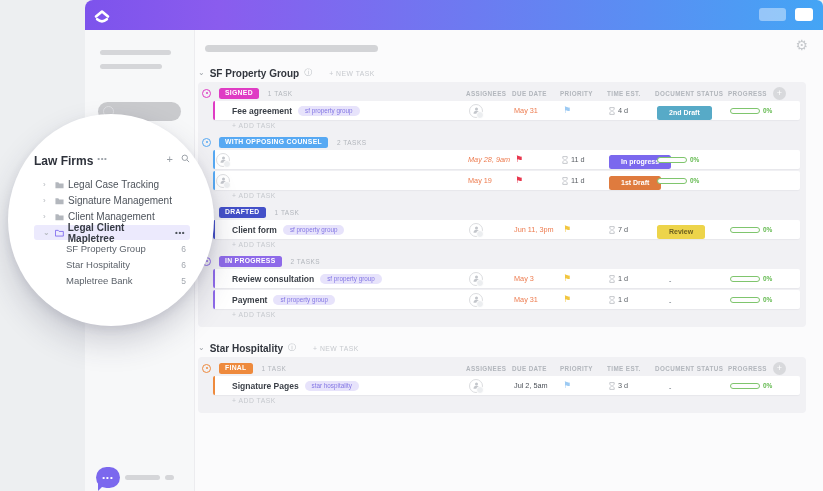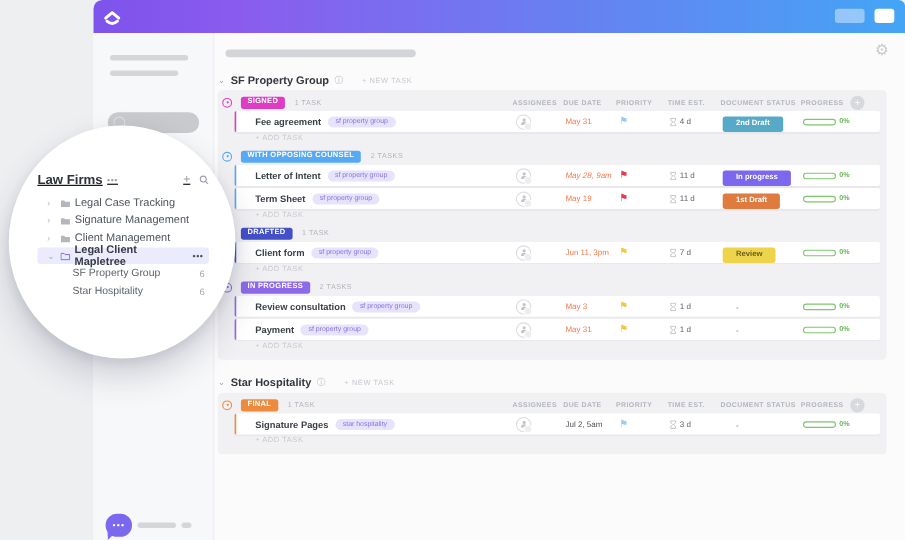--- a/index.html
+++ b/index.html
@@ -65,21 +65,21 @@
   .c-time { display:flex; align-items:center; gap:3px; font-size:7.3px; color:#5c6167; }
   .doc-badge { display:inline-block; font-size:7px; font-weight:bold; border-radius:2.5px; padding:3.5px 12px; line-height:1; text-align:center; white-space:nowrap; }
   .c-prog { display:flex; align-items:center; gap:3px; }
   .pbar { width:30px; height:6px; border:1px solid #7fc56d; border-radius:3px; background:#fdfdfd; }
   .pval { font-size:6.5px; color:#62b94e; font-weight:bold; }
   .add-task { font-size:6.8px; color:#c6c9ce; letter-spacing:.5px; margin:2px 0 4px 34px; height:9px; }
 
   
   .callout { position:absolute; left:8px; top:114px; width:206px; height:212px; background:#fff; border-radius:50%; box-shadow:0 16px 32px rgba(45,45,75,.20), 0 4px 10px rgba(45,45,75,.10); }
   .co-content { position:absolute; left:26px; top:40px; width:156px; }
-  .co-header { display:flex; align-items:center; height:18px; margin-bottom:5px;text-decoration:underline; }
+  .co-header { display:flex; align-items:flex-start; height:18px; margin-bottom:5px; }
   .co-title { font-weight:bold; font-size:12px; color:#2e323b; }
   .co-dots { font-size:8px; color:#9aa0a7; margin-left:4px; letter-spacing:.5px; }
   .co-plus { margin-left:auto; font-size:11px; color:#9aa0a7; line-height:1; }
   .co-search { margin-left:8px; display:flex; }
   .co-row { display:flex; align-items:center; height:15px; margin-bottom:1px; font-size:10px; color:#4d535b; }
   .co-row .chev { width:8px; font-size:8px; color:#b3b7bd; flex:none; }
   .co-folder { padding-left:9px; gap:4px; }
   .co-folder.selected { background:#eceafd; border-radius:3px; color:#363b43; font-weight:bold; }
   .row-dots { margin-left:auto; padding-right:5px; font-size:8px; color:#4d535b; letter-spacing:.5px; }
   .co-list { padding-left:32px; padding-right:4px; font-size:9.5px; color:#5d636b; }
@@ -177,24 +177,20 @@
 
             <div class="status-row plain">
               <div class="first-cell">
                 <span class="status-icon" style="color: rgb(87, 169, 243);"></span>
                 <span class="status-badge" style="background-color: rgb(87, 169, 243);">WITH OPPOSING COUNSEL</span>
                 <span class="count">2 TASKS</span>
               </div>
             </div>
 
             <div class="task-row" style="border-left-color: rgb(87, 169, 243);">
-              <div class="c-name">
-                <span class="task-name">Letter of Intent</span>
-                <span class="tag">sf property group</span>
-              </div>
               <div class="c-assignee">
                 <span class="assignee">
                   <svg width="9" height="9" viewBox="0 0 10 10">
                       <circle cx="5" cy="3.4" r="1.7" fill="#c3c6cb"></circle>
                       <path d="M1.7 8.6a3.3 3.3 0 0 1 6.6 0z" fill="#c3c6cb"></path>
                     </svg>
                 </span>
               </div>
               <div class="c-due" style="color: rgb(237, 124, 80); font-style: italic;">May 28, 9am</div>
               <div class="c-flag"><span style="color: rgb(232, 56, 79);">⚑</span></div>
@@ -206,24 +202,20 @@
               </div>
               <div><span class="doc-badge" style="background-color: rgb(123, 104, 238); color: rgb(255, 255, 255);">In progress</span></div>
               <div class="c-prog">
                 <span class="pbar"></span>
                 <span class="pval">0%</span>
               </div>
               <div></div>
             </div>
 
             <div class="task-row" style="border-left-color: rgb(87, 169, 243);">
-              <div class="c-name">
-                <span class="task-name">Term Sheet</span>
-                <span class="tag">sf property group</span>
-              </div>
               <div class="c-assignee">
                 <span class="assignee">
                   <svg width="9" height="9" viewBox="0 0 10 10">
                       <circle cx="5" cy="3.4" r="1.7" fill="#c3c6cb"></circle>
                       <path d="M1.7 8.6a3.3 3.3 0 0 1 6.6 0z" fill="#c3c6cb"></path>
                     </svg>
                 </span>
               </div>
               <div class="c-due" style="color: rgb(237, 124, 80);">May 19</div>
               <div class="c-flag"><span style="color: rgb(232, 56, 79);">⚑</span></div>
@@ -456,15 +448,19 @@
       </div>
 
       <div class="co-row co-list">
         <span>SF Property Group</span>
         <span class="co-count">6</span>
       </div>
       <div class="co-row co-list">
         <span>Star Hospitality</span>
         <span class="co-count">6</span>
       </div>
+      <div class="co-row co-list">
+        <span>Mapletree Bank</span>
+        <span class="co-count">5</span>
+      </div>
     </div>
   </div>
 </div>
 
 </body></html>

